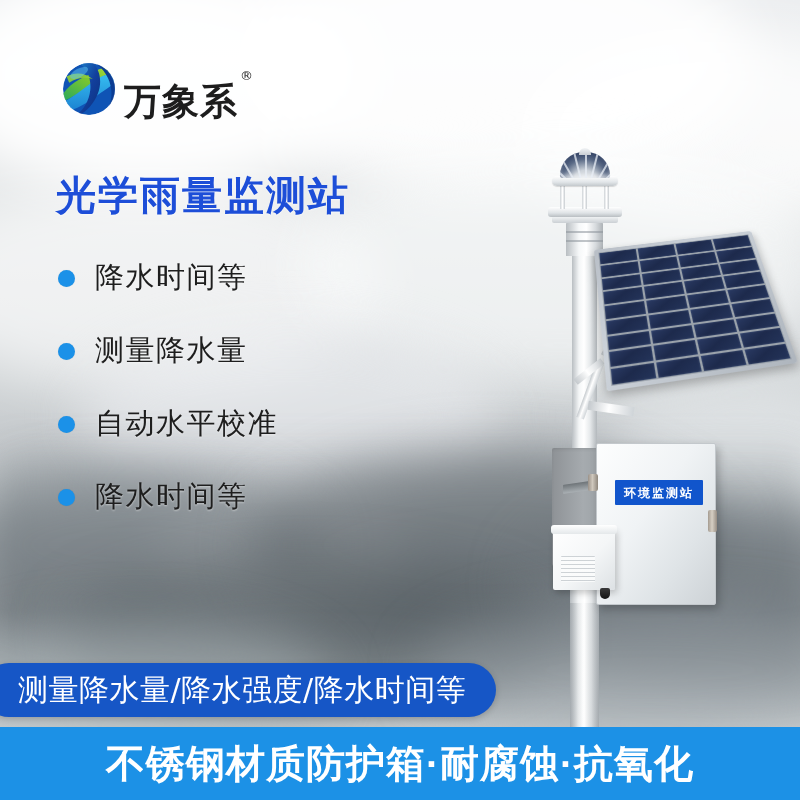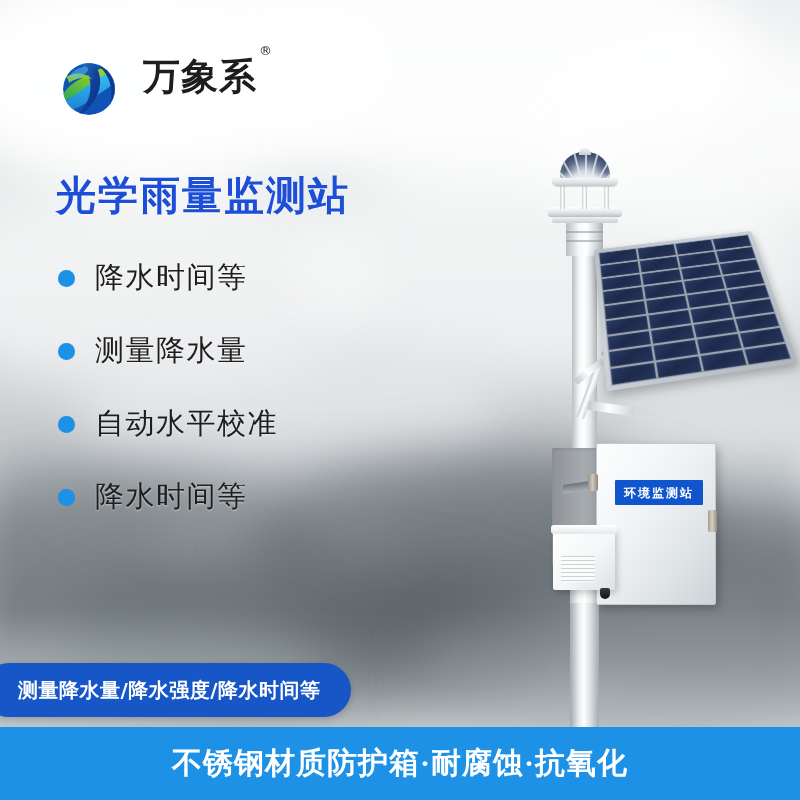--- a/index.html
+++ b/index.html
@@ -32,21 +32,21 @@
   .c10{left:60px;top:560px;width:500px;height:150px;background:rgba(78,86,92,.45);}
   .c11{left:420px;top:600px;width:460px;height:140px;background:rgba(150,158,163,.5);}
   .c12{left:-50px;top:620px;width:380px;height:130px;background:rgba(170,178,182,.55);}
   .c13{left:150px;top:500px;width:260px;height:110px;background:rgba(245,247,248,.55);}
   .c14{left:600px;top:380px;width:280px;height:140px;background:rgba(235,238,240,.6);}
   .haze{position:absolute;left:0;right:0;top:430px;height:260px;
     background:linear-gradient(to bottom,rgba(130,138,143,0) 0%,rgba(104,112,118,.45) 45%,rgba(92,100,106,.5) 70%,rgba(160,167,172,.15) 100%);
     filter:blur(14px);}
 
   
-  .logo-wrap{position:absolute;left:58px;top:58px;display:flex;align-items:flex-start;gap:23px;}
+  .logo-wrap{position:absolute;left:58px;top:58px;display:flex;align-items:flex-end;gap:4px;}
   .logo-mark{width:62px;height:62px;flex:0 0 62px;}
   .logo-text{position:relative;font-size:37px;font-weight:bold;color:#1d1d1d;
     letter-spacing:1px;line-height:1;font-family:"DejaVu Sans","Liberation Sans",sans-serif;}
   .logo-reg{position:absolute;top:-14px;right:-16px;font-size:13px;font-weight:normal;color:#232323;}
 
   
   .title{position:absolute;left:56px;top:168px;
     font-size:40px;font-weight:bold;color:#1d4ed8;letter-spacing:2px;
     font-family:"DejaVu Sans","Liberation Sans",sans-serif;
     text-shadow:0 1px 2px rgba(255,255,255,.55);}
@@ -57,28 +57,28 @@
   .dot{width:17px;height:17px;border-radius:50%;background:#1b91e8;flex:0 0 17px;
     box-shadow:0 0 1px rgba(0,0,0,.12);}
   .feature-label{margin-left:20px;font-size:29px;color:#1e1e1e;letter-spacing:1.5px;
     font-family:"DejaVu Sans","Liberation Sans",sans-serif;
     text-shadow:0 1px 2px rgba(255,255,255,.5);}
 
   
   .pill{position:absolute;left:-18px;top:663px;height:54px;
     background:#1656c6;border-radius:27px;display:flex;align-items:center;
     padding:0 30px 0 36px;box-shadow:0 2px 6px rgba(0,0,0,.18);}
-  .pill span{color:#fff;font-size:20px;font-weight:bold;letter-spacing:.5px;
+  .pill span{color:#fff;font-size:30px;font-weight:normal;letter-spacing:.5px;
     font-family:"DejaVu Sans","Liberation Sans",sans-serif;white-space:nowrap;}
 
   
   .bottom-bar{position:absolute;left:0;right:0;bottom:0;height:73px;background:#1c91e6;
     display:flex;align-items:center;justify-content:center;}
-  .bottom-bar span{color:#fff;font-size:30px;font-weight:bold;letter-spacing:1px;
-    font-family:Liberation Serif, serif;white-space:nowrap;}
+  .bottom-bar span{color:#fff;font-size:39px;font-weight:bold;letter-spacing:1px;
+    font-family:Liberation Sans, sans-serif;white-space:nowrap;}
 
   
   .station{position:absolute;left:0;top:0;width:800px;height:800px;margin-top:28px;}
 
   
   .mast{position:absolute;left:572px;top:196px;width:25px;height:540px;
     background:linear-gradient(to right,#b9bec2 0%,#f4f6f7 28%,#ffffff 48%,#e6e9eb 72%,#b3b8bc 100%);
     border-radius:2px;}
   .mast-lower{position:absolute;left:570px;top:560px;width:29px;height:180px;
     background:linear-gradient(to right,#b7bcc0 0%,#f2f4f5 28%,#ffffff 50%,#e3e6e8 74%,#aeb3b7 100%);}

